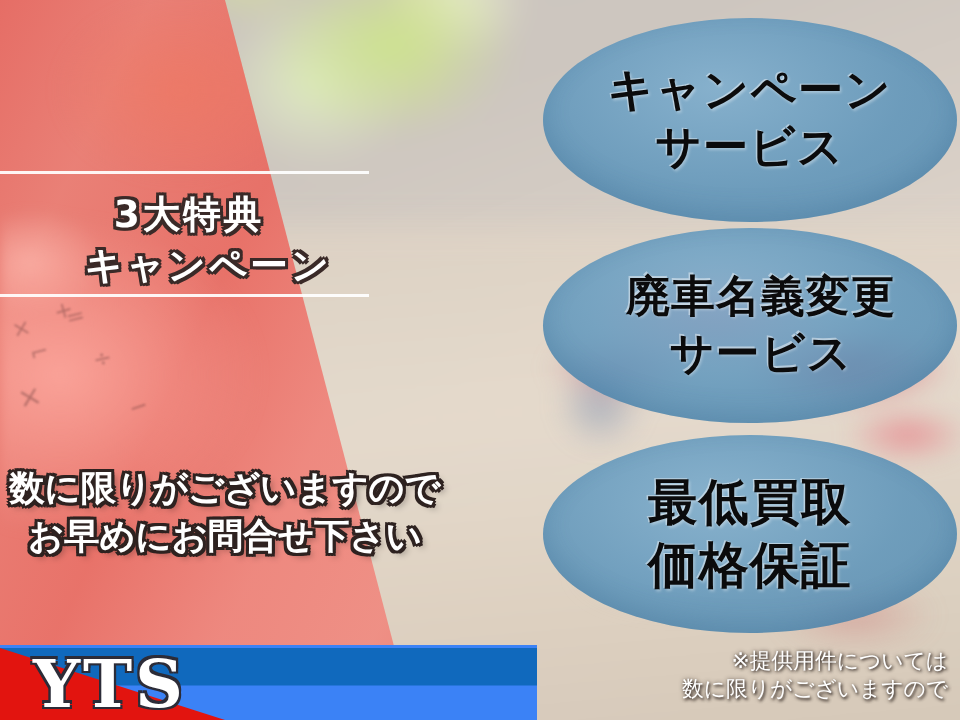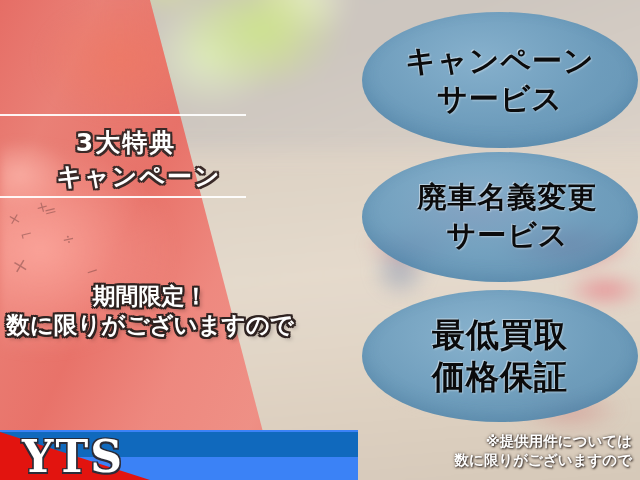--- a/index.html
+++ b/index.html
@@ -95,21 +95,21 @@
     text-shadow:-1px -1px 0 rgba(255,255,255,.45), 1px 1px 2px rgba(255,255,255,.35);}
   .b1{left:362px;top:12px;width:276px;height:136px;}
   .b2{left:362px;top:152px;width:276px;height:130px;}
   .b3{left:362px;top:290px;width:276px;height:132px;text-align:right;}
   .b1 b{font-size:30px;line-height:1.28;}
   .b2 b{font-size:29px;line-height:1.3;margin-left:15px;}
   .b3 b{font-size:33px;line-height:1.26;}
 
   
   .note{position:absolute;right:8px;top:432px;width:230px;text-align:right;
-    font-size:14.5px;font-weight:bold;color:#fff;line-height:1.32;
+    font-size:14.5px;font-weight:normal;color:#fff;line-height:1.32;
     text-shadow:1px 1px 2px rgba(40,30,25,.9), 0 0 3px rgba(40,30,25,.7);}
 
   
   .logo{position:absolute;left:0;top:430px;width:358px;height:50px;background:#3b82f6;overflow:hidden;}
   .logo-blue{position:absolute;left:0;top:2px;width:358px;height:25px;background:#1069bd;}
   .logo-tri{position:absolute;left:0;top:2px;width:150px;height:48px;
     background:#e2140f;
     -webkit-clip-path:polygon(0 0, 150px 48px, 0 48px);
     clip-path:polygon(0 0, 150px 48px, 0 48px);}
   .logo-text{position:absolute;left:22px;top:1px;
@@ -147,22 +147,22 @@
     <span style="left:44px;top:6px;transform:rotate(-14deg);">=</span>
     <span style="left:20px;top:30px;transform:rotate(-14deg);">⌐</span>
   </div>
 
   <div class="rule top"></div>
   <div class="rule bot"></div>
 
   <div class="hl hl1">3大特典</div>
   <div class="hl hl2">キャンペーン</div>
 
-  <div class="urg urg1">期間限定！</div>
   <div class="urg urg2">数に限りがございますので</div>
+  <div class="urg urg3">お早めにお問合せ下さい</div>
 
   <div class="badge b1">
     <b>キャンペーン</b>
     <b>サービス</b>
   </div>
 
   <div class="badge b2">
     <b>廃車名義変更</b>
     <b>サービス</b>
   </div>

